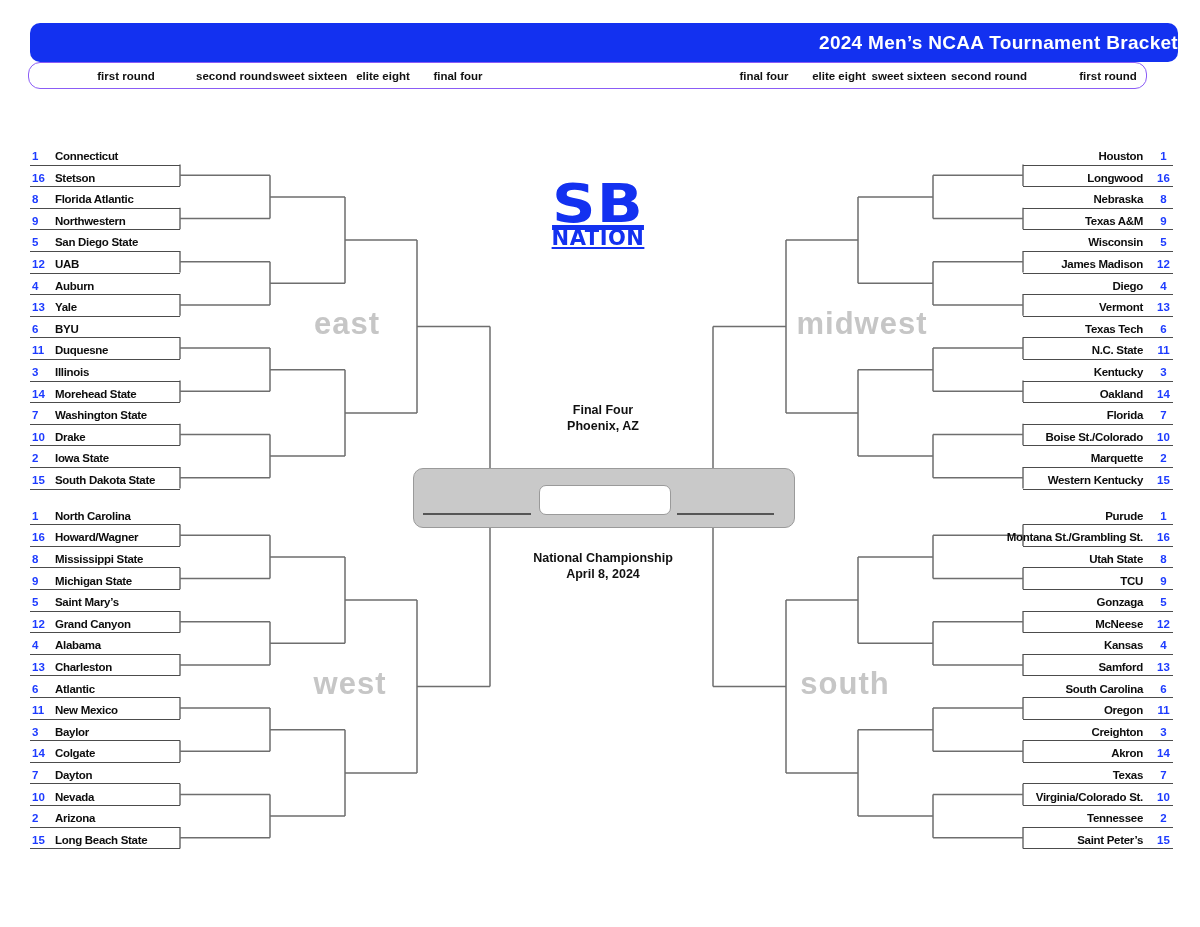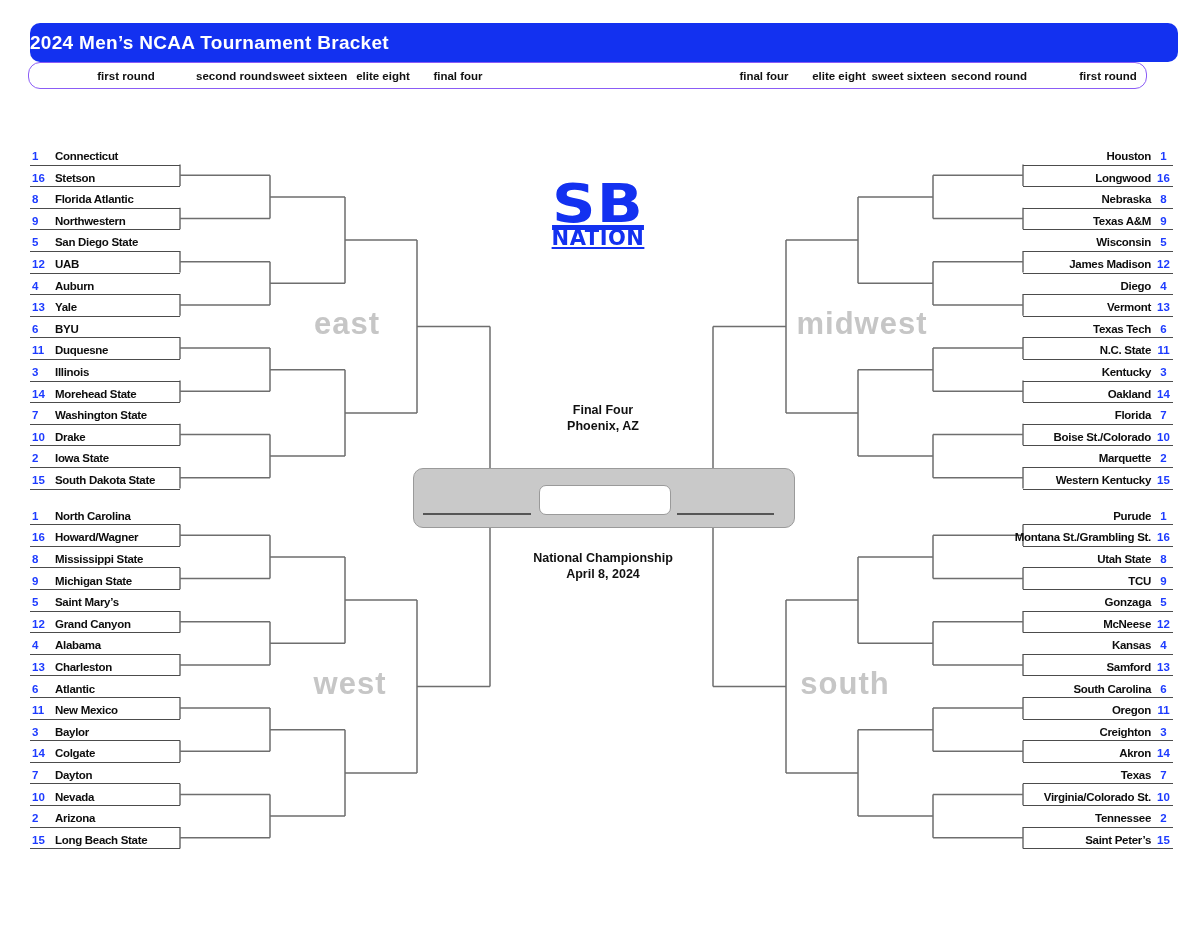--- a/index.html
+++ b/index.html
@@ -3,21 +3,21 @@
 <meta charset="utf-8">
 <style>
   html,body{margin:0;padding:0;}
   body{
     width:1200px;height:927px;position:relative;background:#ffffff;
     font-family:"Liberation Sans",sans-serif;overflow:hidden;
   }
   
   .header-band{
     position:absolute;left:30px;top:23px;width:1148px;height:39px;
-    background:#1331f0;border-radius:10px;display:flex;align-items:center;justify-content:flex-start;
+    background:#1331f0;border-radius:10px;display:flex;align-items:center;justify-content:flex-end;
   }
   .header-band .title{color:#ffffff;font-weight:bold;font-size:19px;letter-spacing:.3px;}
   
   .round-bar{
     position:absolute;left:28px;top:62px;width:1117px;height:25px;
     background:#ffffff;border:1px solid #8b5cf6;border-radius:12px;
   }
   .round-label{
     position:absolute;top:50%;transform:translate(-50%,-50%);
     font-weight:bold;font-size:11.5px;color:#111;white-space:nowrap;
@@ -33,21 +33,21 @@
   }
   .team-col.right .team-row{flex-direction:row-reverse;padding:0 3px 2px 0;}
   .seed{
     color:#1d3bff;font-weight:bold;font-size:11.5px;width:17px;flex:none;
   }
   .team-col.right .seed{width:13px;text-align:center;}
   .name{
     color:#0d0d0d;font-weight:bold;font-size:11.5px;letter-spacing:-0.3px;
     margin-left:6px;
   }
-  .team-col.right .name{margin-left:0;margin-right:6px;}
+  .team-col.right .name{margin-left:0;margin-right:14px;}
   
   .region-label{
     position:absolute;transform:translate(-50%,-50%);
     font-weight:bold;font-size:31px;letter-spacing:1px;color:#c6c6c6;
   }
   
   .logo{position:absolute;left:448px;top:180px;width:300px;text-align:center;color:#1331f0;text-decoration:underline;}
   .logo .sb{
     font-family:"DejaVu Sans",sans-serif;font-weight:bold;font-size:54px;line-height:48px;
     transform:scaleX(1.12);letter-spacing:1px;

